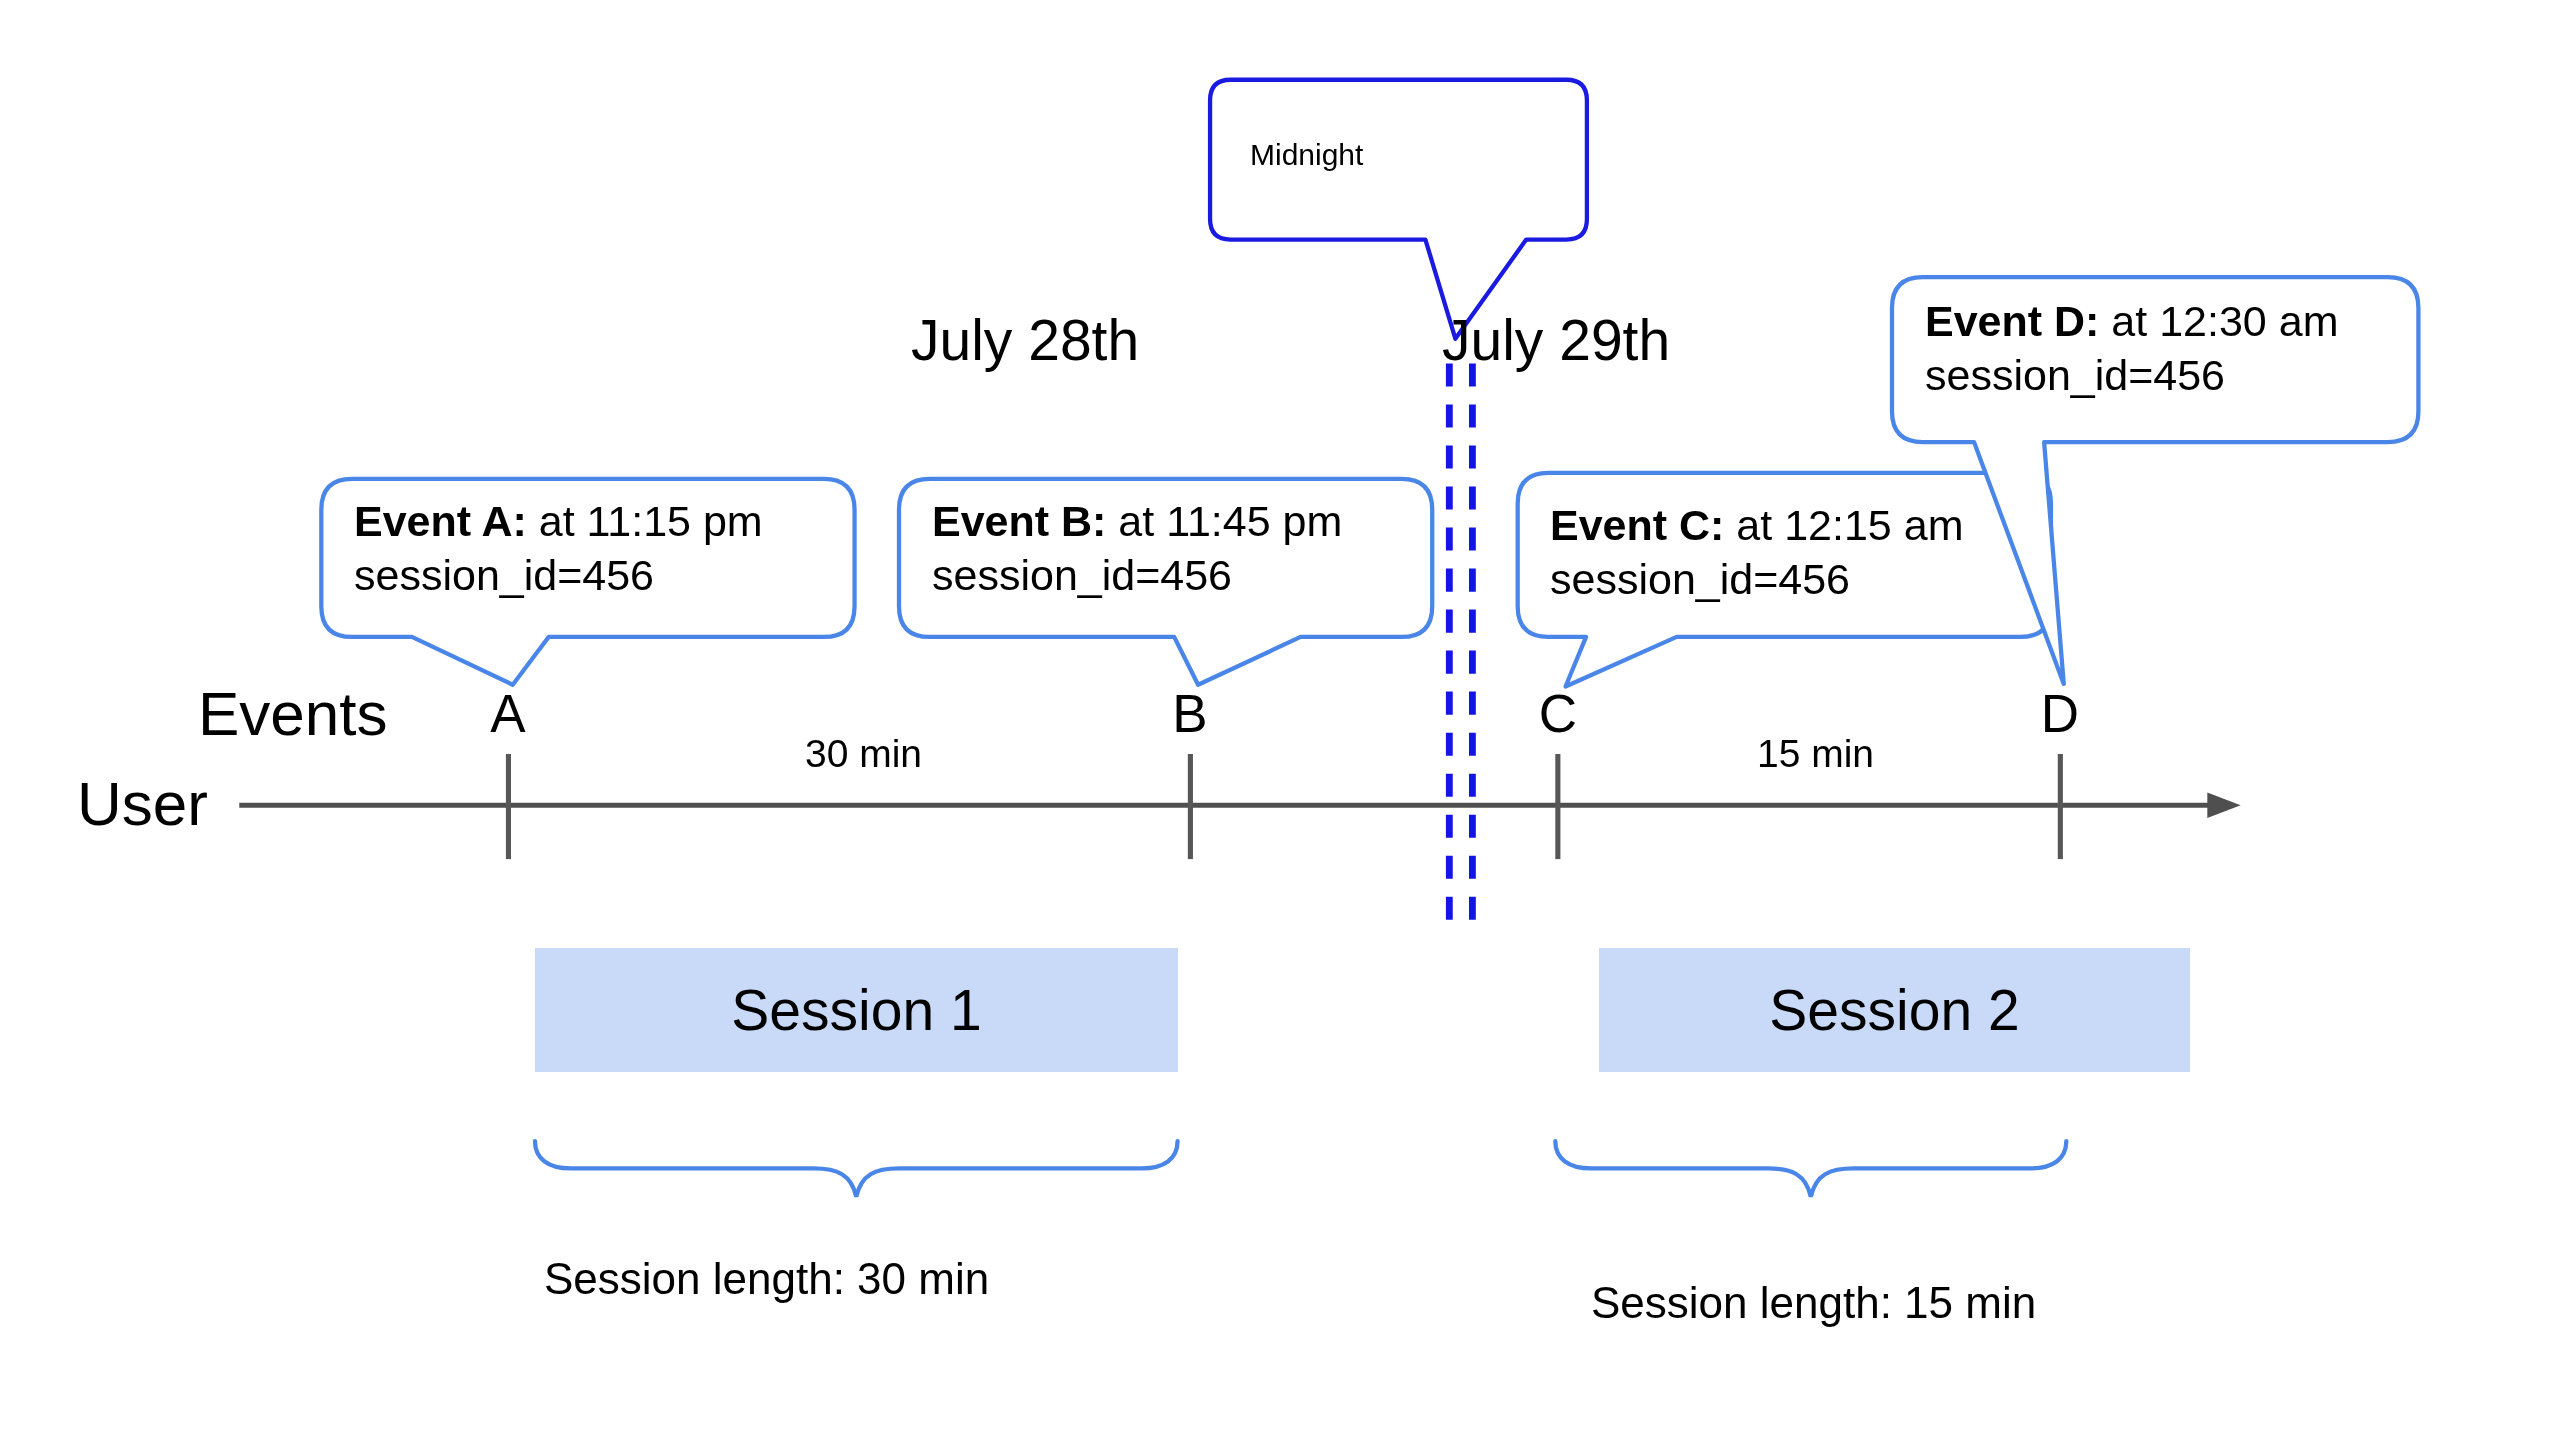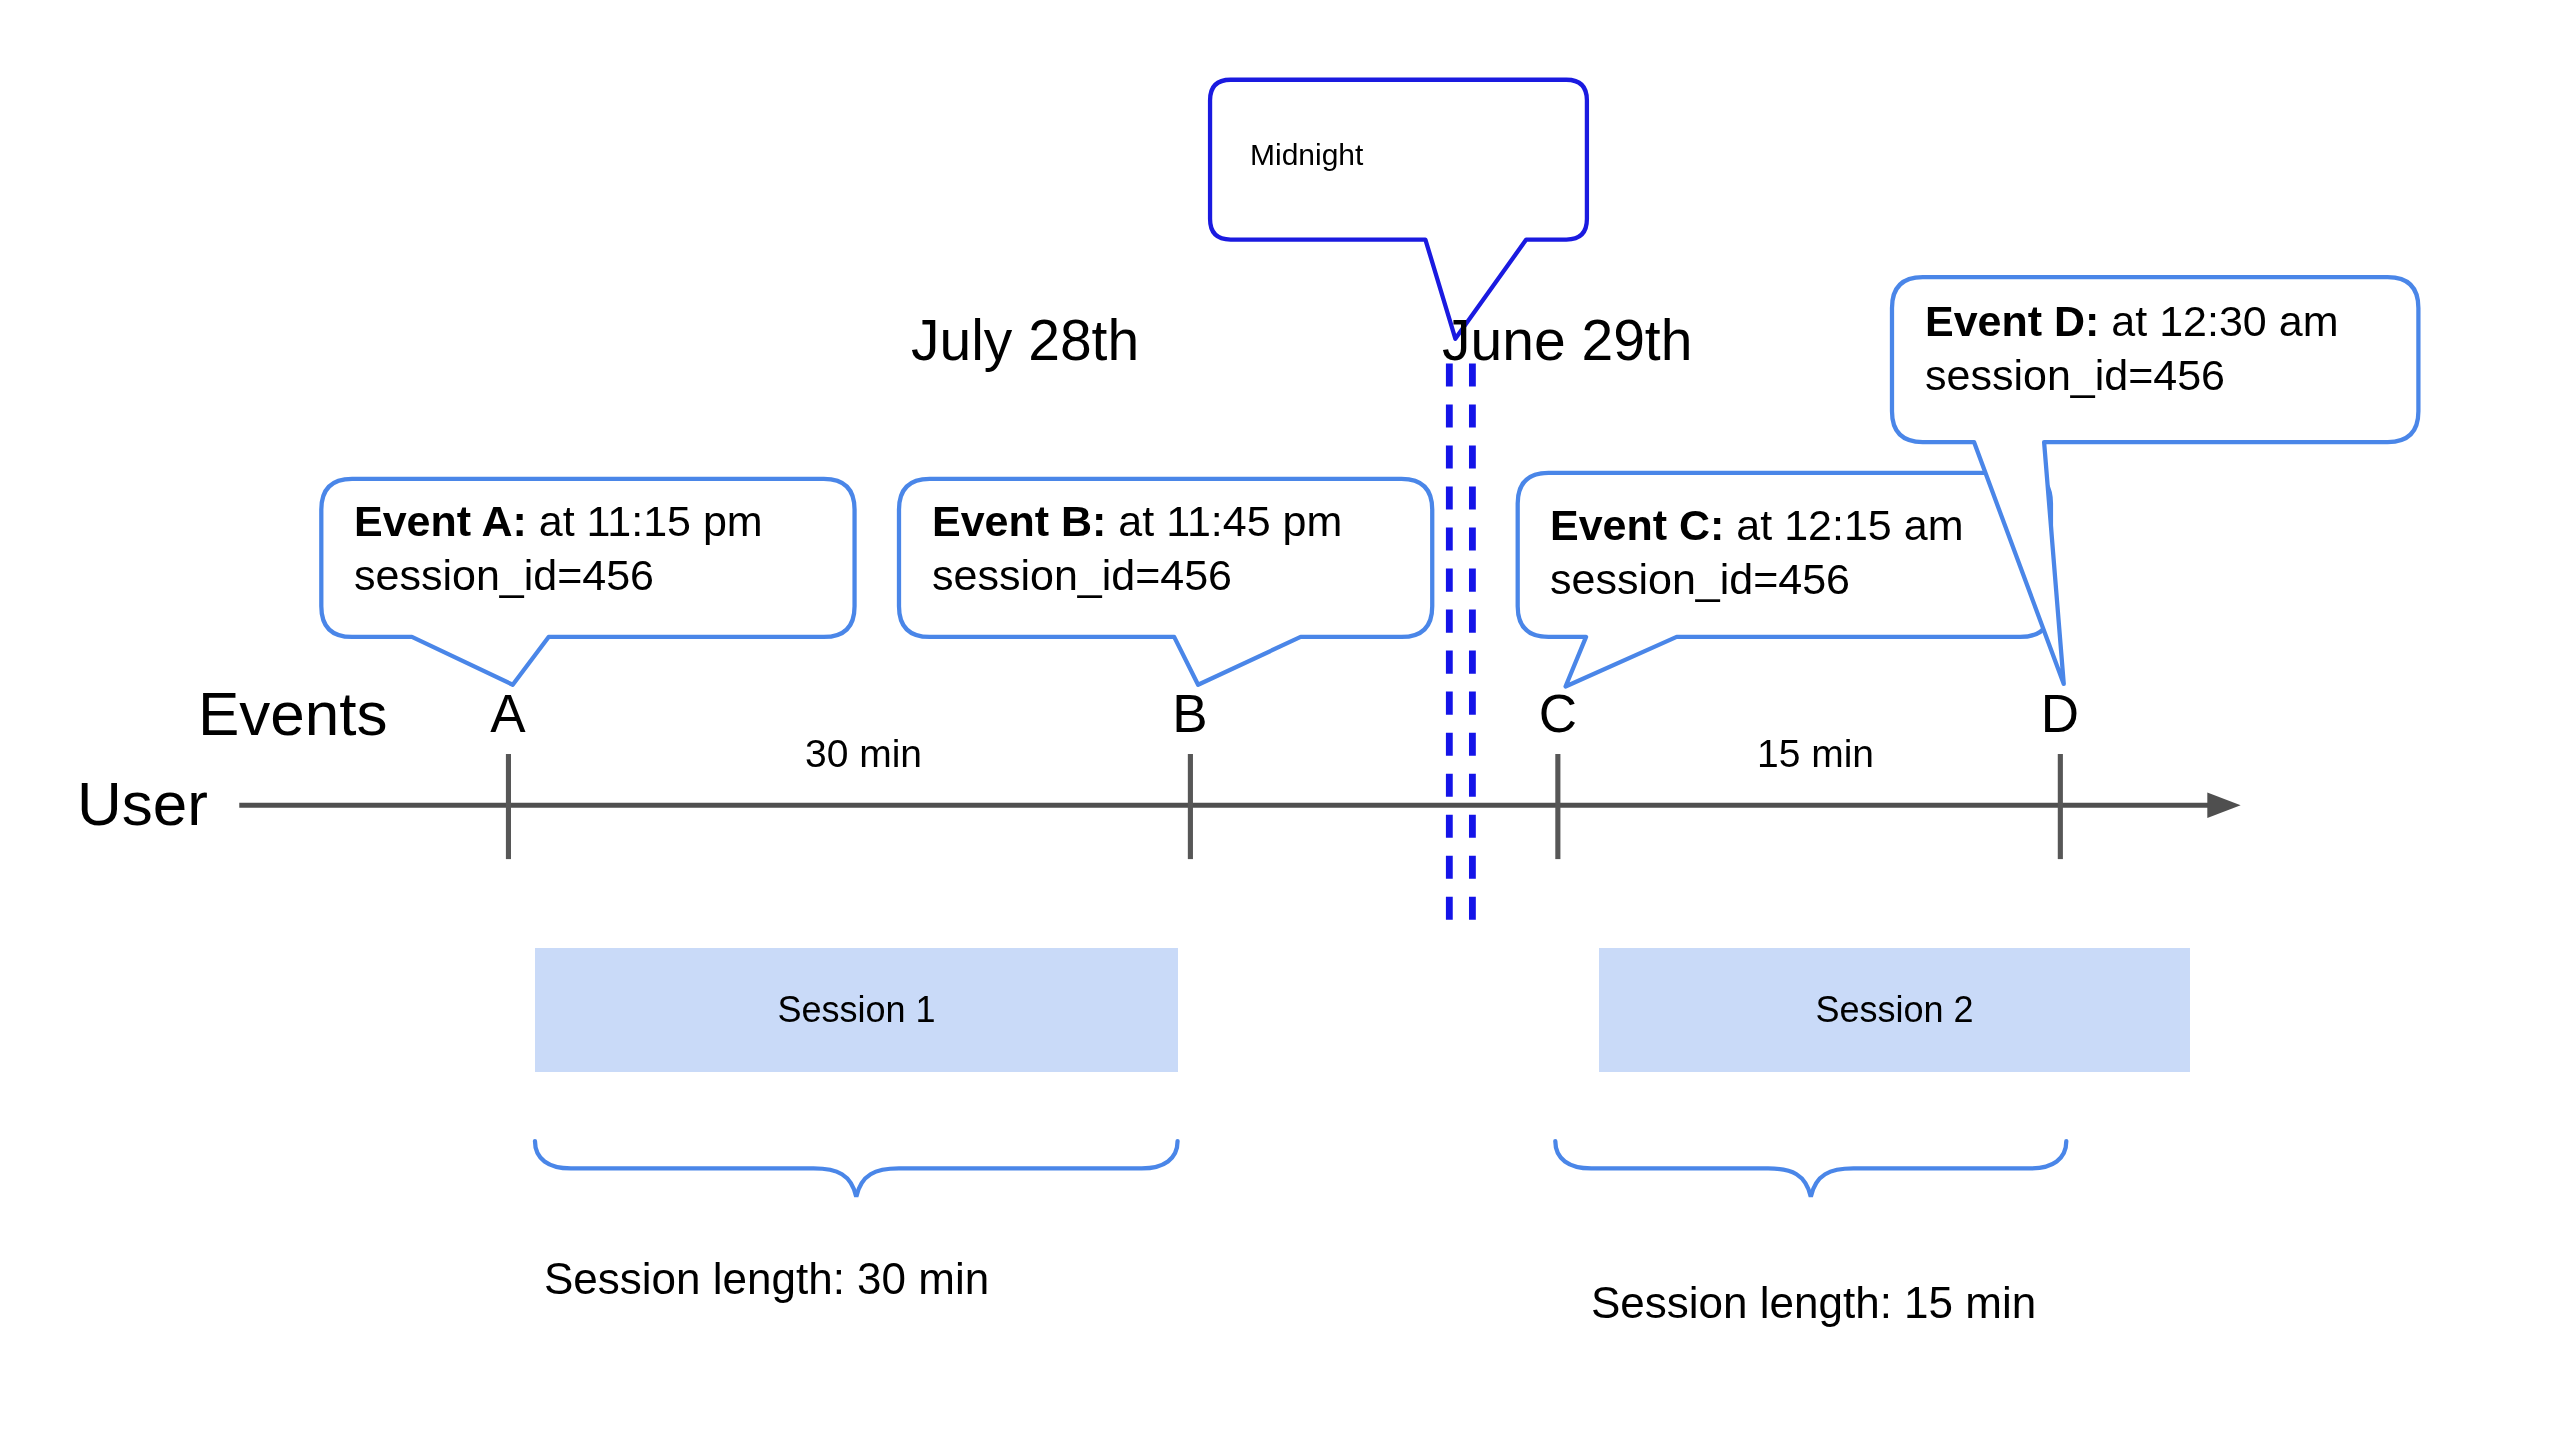--- a/index.html
+++ b/index.html
@@ -22,21 +22,21 @@
   .axis-lbl{font-size:62px;line-height:60px;}
   .gap-lbl{font-size:39px;line-height:44px;width:171px;text-align:center;}
   .callout-text{font-size:43px;line-height:54px;}
   .callout-text b{font-weight:bold;}
   .midnight-text{font-size:30px;line-height:53px;font-weight:normal;}
   .session-box{
     position:absolute;
     top:948px;height:124px;
     background:#c9daf8;
     text-align:center;
-    font-size:36px;line-height:124px;
+    font-size:57px;line-height:124px;
     color:#000000;
   }
   .length-lbl{font-size:44px;line-height:56px;}
 </style>
 </head>
 <body>
 
 <div id="canvas">
 
   <svg id="artwork" width="2550" height="1455" viewBox="0 0 2984 1702" xmlns="http://www.w3.org/2000/svg">
@@ -60,21 +60,21 @@
 
     <path d="M412,560 H964 Q1000,560 1000,596 V709 Q1000,745 964,745 H642 L600,801 L482,745 H412 Q376,745 376,709 V596 Q376,560 412,560 Z" fill="#ffffff" stroke="#4a86e8" stroke-width="5" stroke-linejoin="round"></path>
 
     <path d="M1088,560 H1640 Q1676,560 1676,596 V709 Q1676,745 1640,745 H1522 L1402,801 L1374,745 H1088 Q1052,745 1052,709 V596 Q1052,560 1088,560 Z" fill="#ffffff" stroke="#4a86e8" stroke-width="5" stroke-linejoin="round"></path>
 
     <path d="M626,1335 C626,1356 642,1367 668,1367 L952,1367 C980,1367 996,1374 1002,1400 C1008,1374 1024,1367 1052,1367 L1336,1367 C1362,1367 1378,1356 1378,1335" fill="none" stroke="#4a86e8" stroke-width="5" stroke-linecap="round"></path>
     <path d="M1820,1335 C1820,1356 1836,1367 1862,1367 L2069,1367 C2097,1367 2113,1374 2119,1400 C2125,1374 2141,1367 2169,1367 L2376,1367 C2402,1367 2418,1356 2418,1335" fill="none" stroke="#4a86e8" stroke-width="5" stroke-linecap="round"></path>
   </svg>
 
   <div class="lbl date-lbl" style="left:911px;top:309px;">July 28th</div>
-  <div class="lbl date-lbl" style="left:1442px;top:309px;">June 29th</div>
+  <div class="lbl date-lbl" style="left:1442px;top:309px;">July 29th</div>
 
   <div class="lbl midnight-text" style="left:1250px;top:128px;">Midnight</div>
 
   <div class="lbl callout-text" style="left:354px;top:494px;">
     <div><b>Event A:</b><span> at 11:15 pm</span></div>
     <div>session_id=456</div>
   </div>
   <div class="lbl callout-text" style="left:932px;top:494px;">
     <div><b>Event B:</b><span> at 11:45 pm</span></div>
     <div>session_id=456</div>

